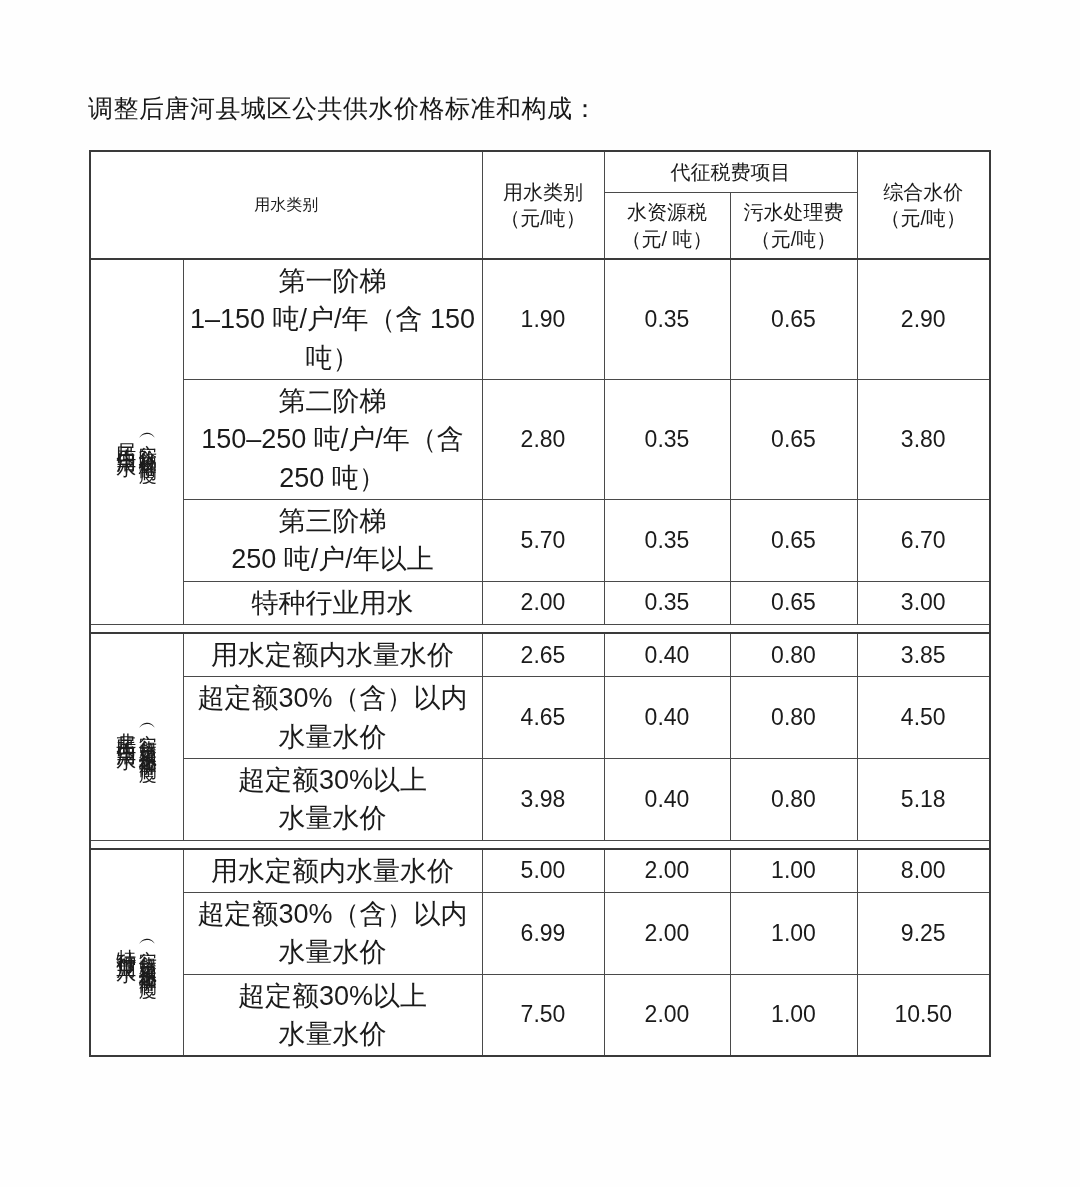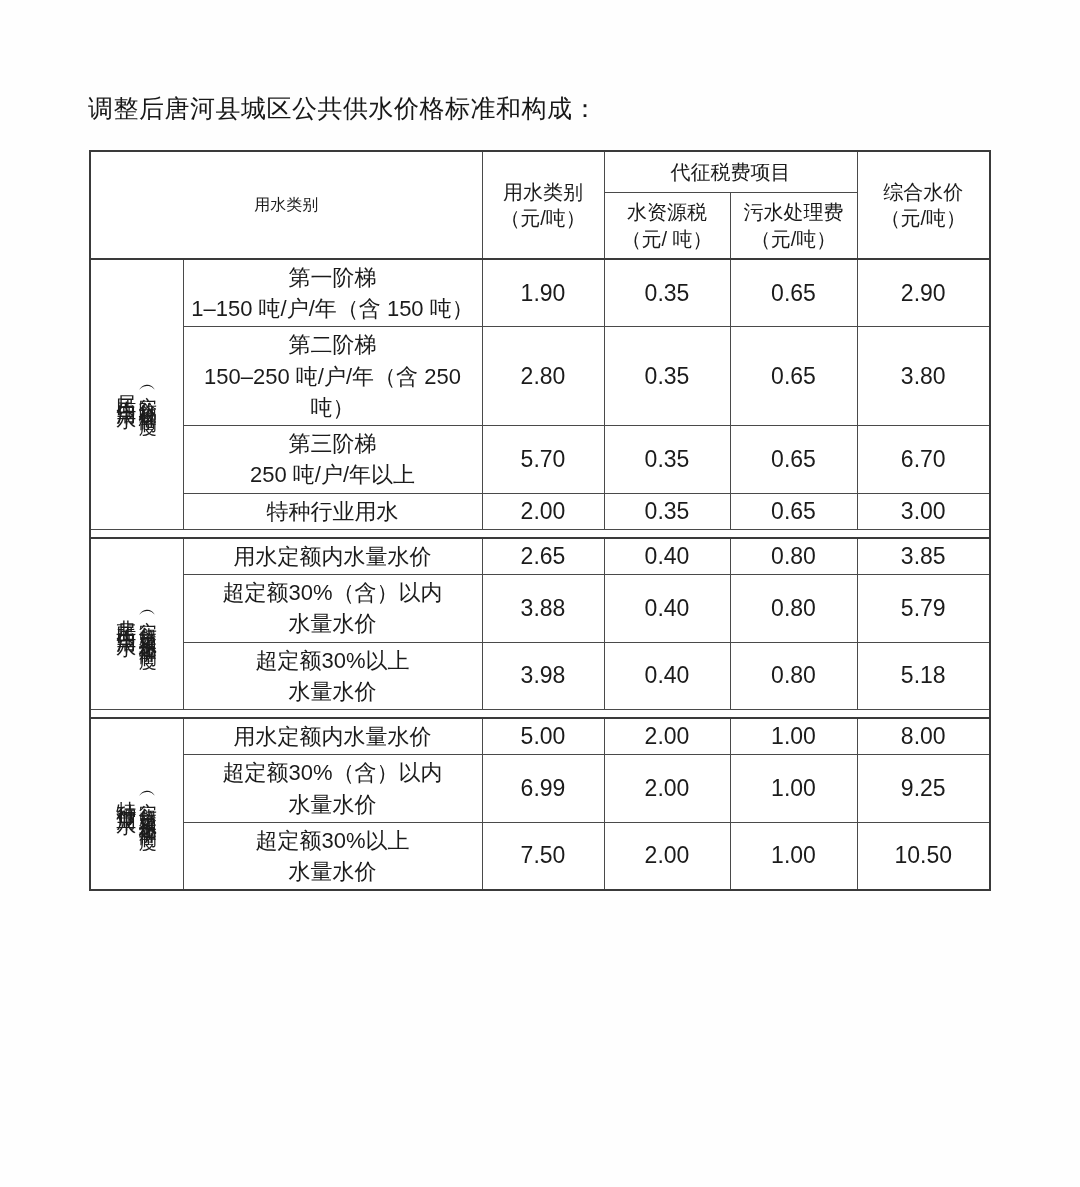--- a/index.html
+++ b/index.html
@@ -89,21 +89,21 @@
     text-orientation: upright;
     font-size: 19px;
     letter-spacing: 3px;
     line-height: 1;
     white-space: nowrap;
   }
   .vtext .vmain { font-size: 20px; }
   .vtext .vnote { font-size: 18px; }
 
   .rowlabel {
-    font-size: 22px;
+    font-size: 27px;
     line-height: 1.42;
     padding: 10px 8px;
   }
   .rowlabel .l1 { display: block; }
   .rowlabel .l2 { display: block; }
 
   .num {
     font-size: 23px;
     font-family: "Liberation Sans", "DejaVu Sans", sans-serif;
   }
@@ -223,24 +223,24 @@
             <td class="num">2.65</td>
             <td class="num">0.40</td>
             <td class="num">0.80</td>
             <td class="num">3.85</td>
           </tr>
           <tr>
             <td class="rowlabel">
               <span class="l1">超定额30%（含）以内</span>
               <span class="l2">水量水价</span>
             </td>
-            <td class="num">3.88</td>
+            <td class="num">4.65</td>
             <td class="num">0.40</td>
             <td class="num">0.80</td>
-            <td class="num">5.79</td>
+            <td class="num">4.50</td>
           </tr>
           <tr>
             <td class="rowlabel">
               <span class="l1">超定额30%以上</span>
               <span class="l2">水量水价</span>
             </td>
             <td class="num">3.98</td>
             <td class="num">0.40</td>
             <td class="num">0.80</td>
             <td class="num">5.18</td>

